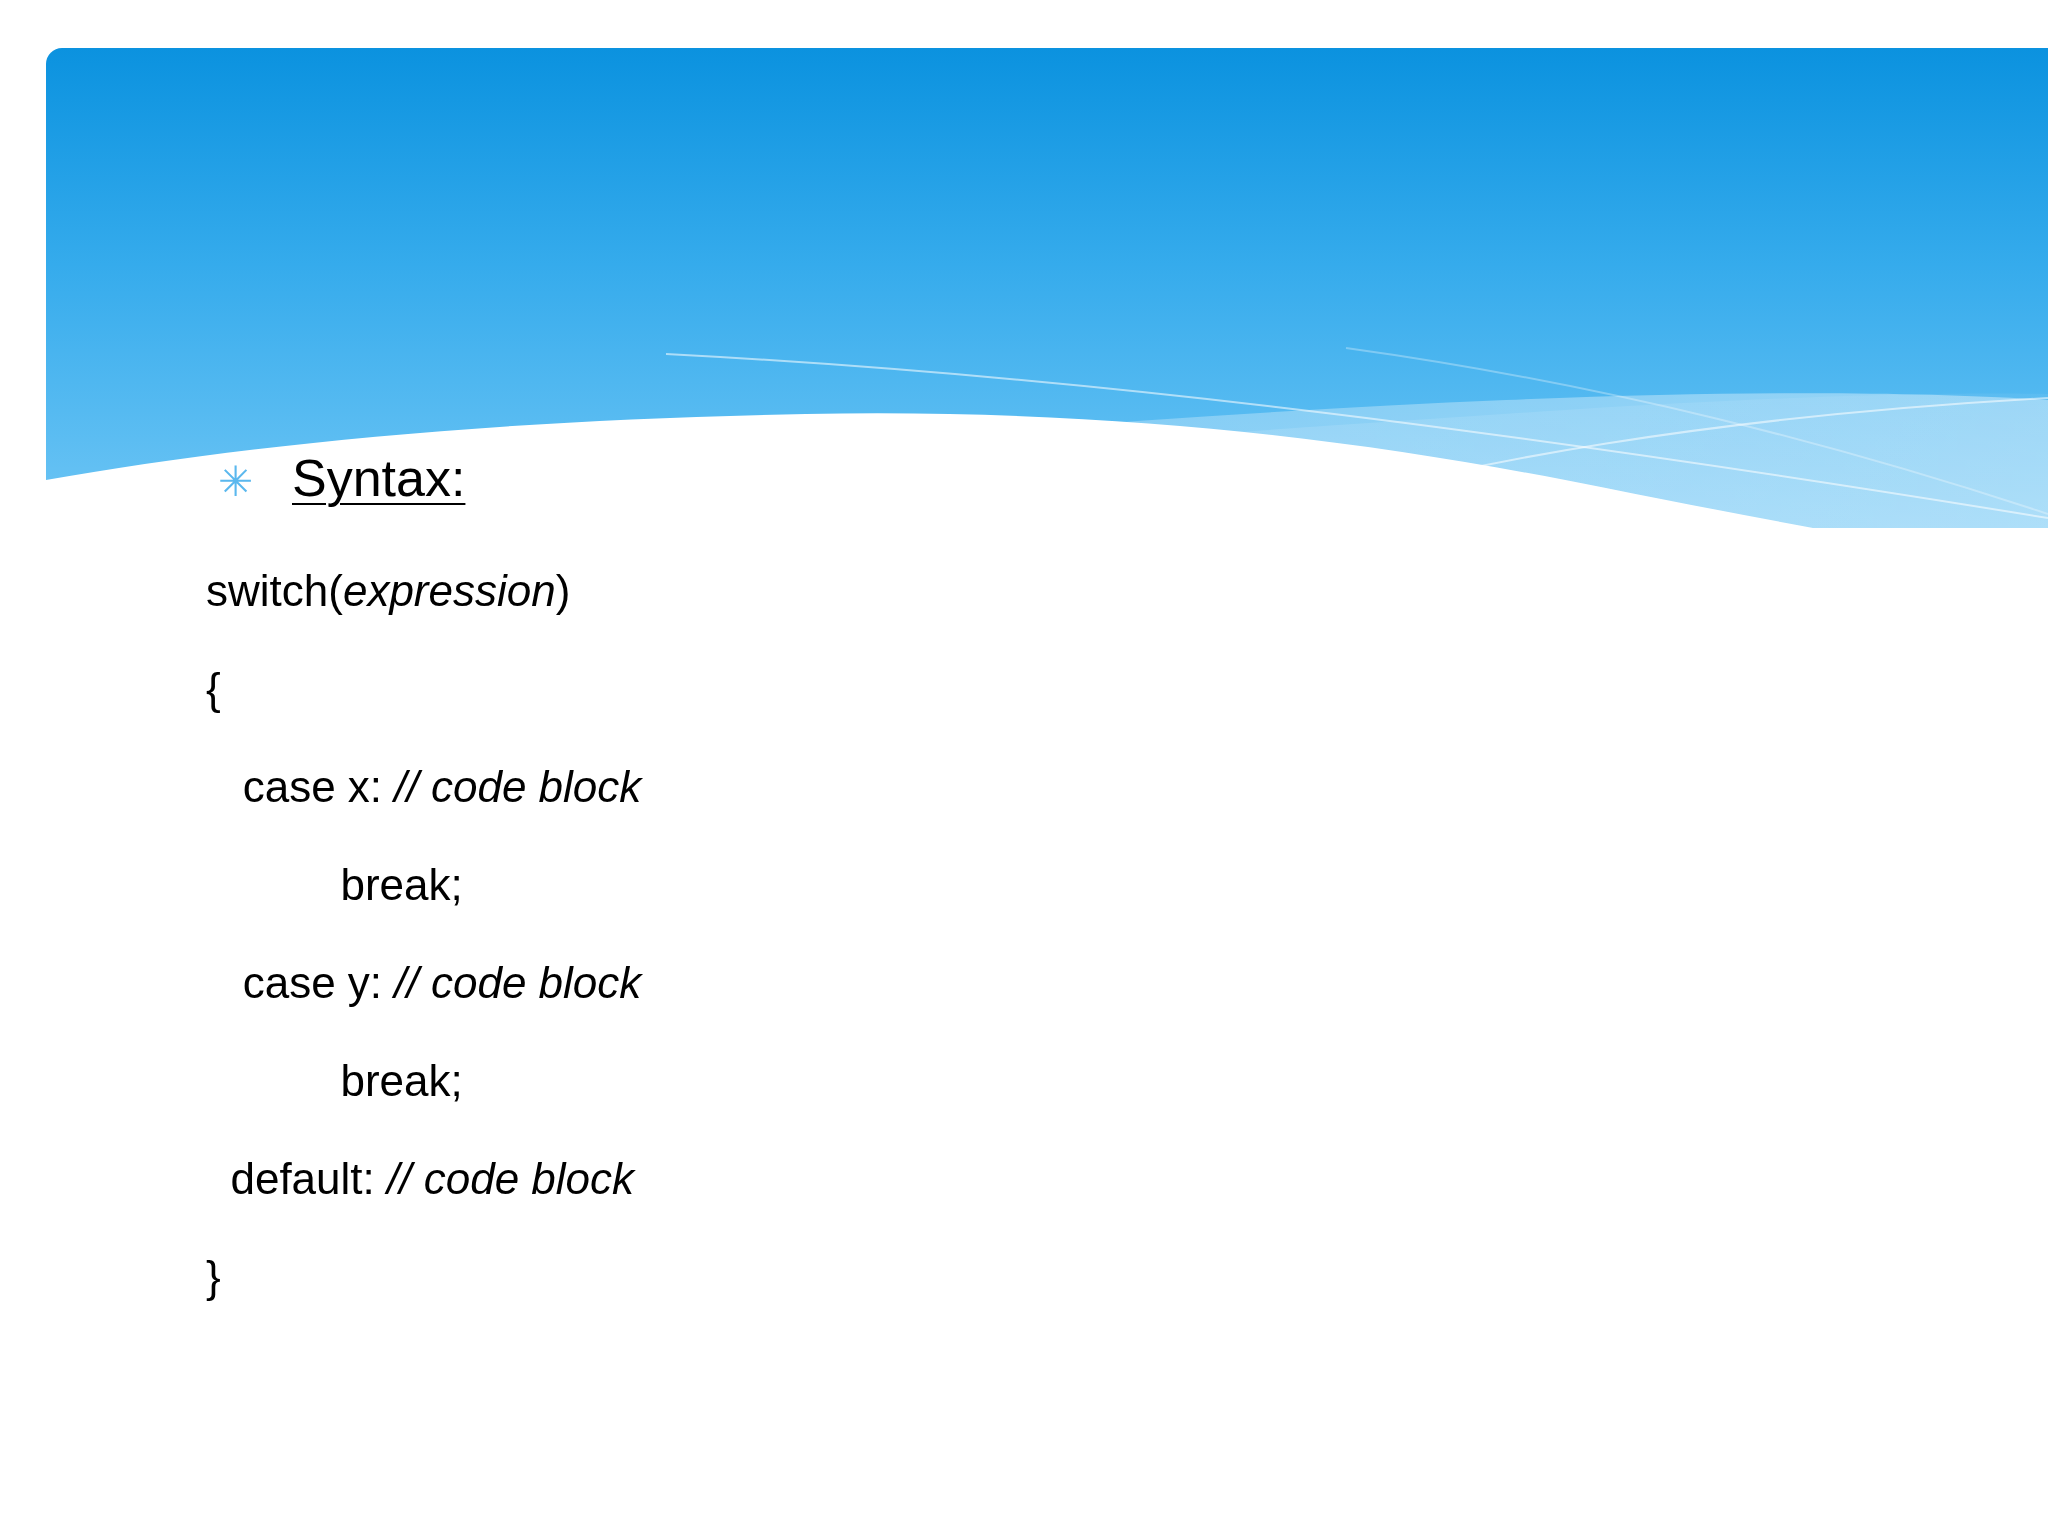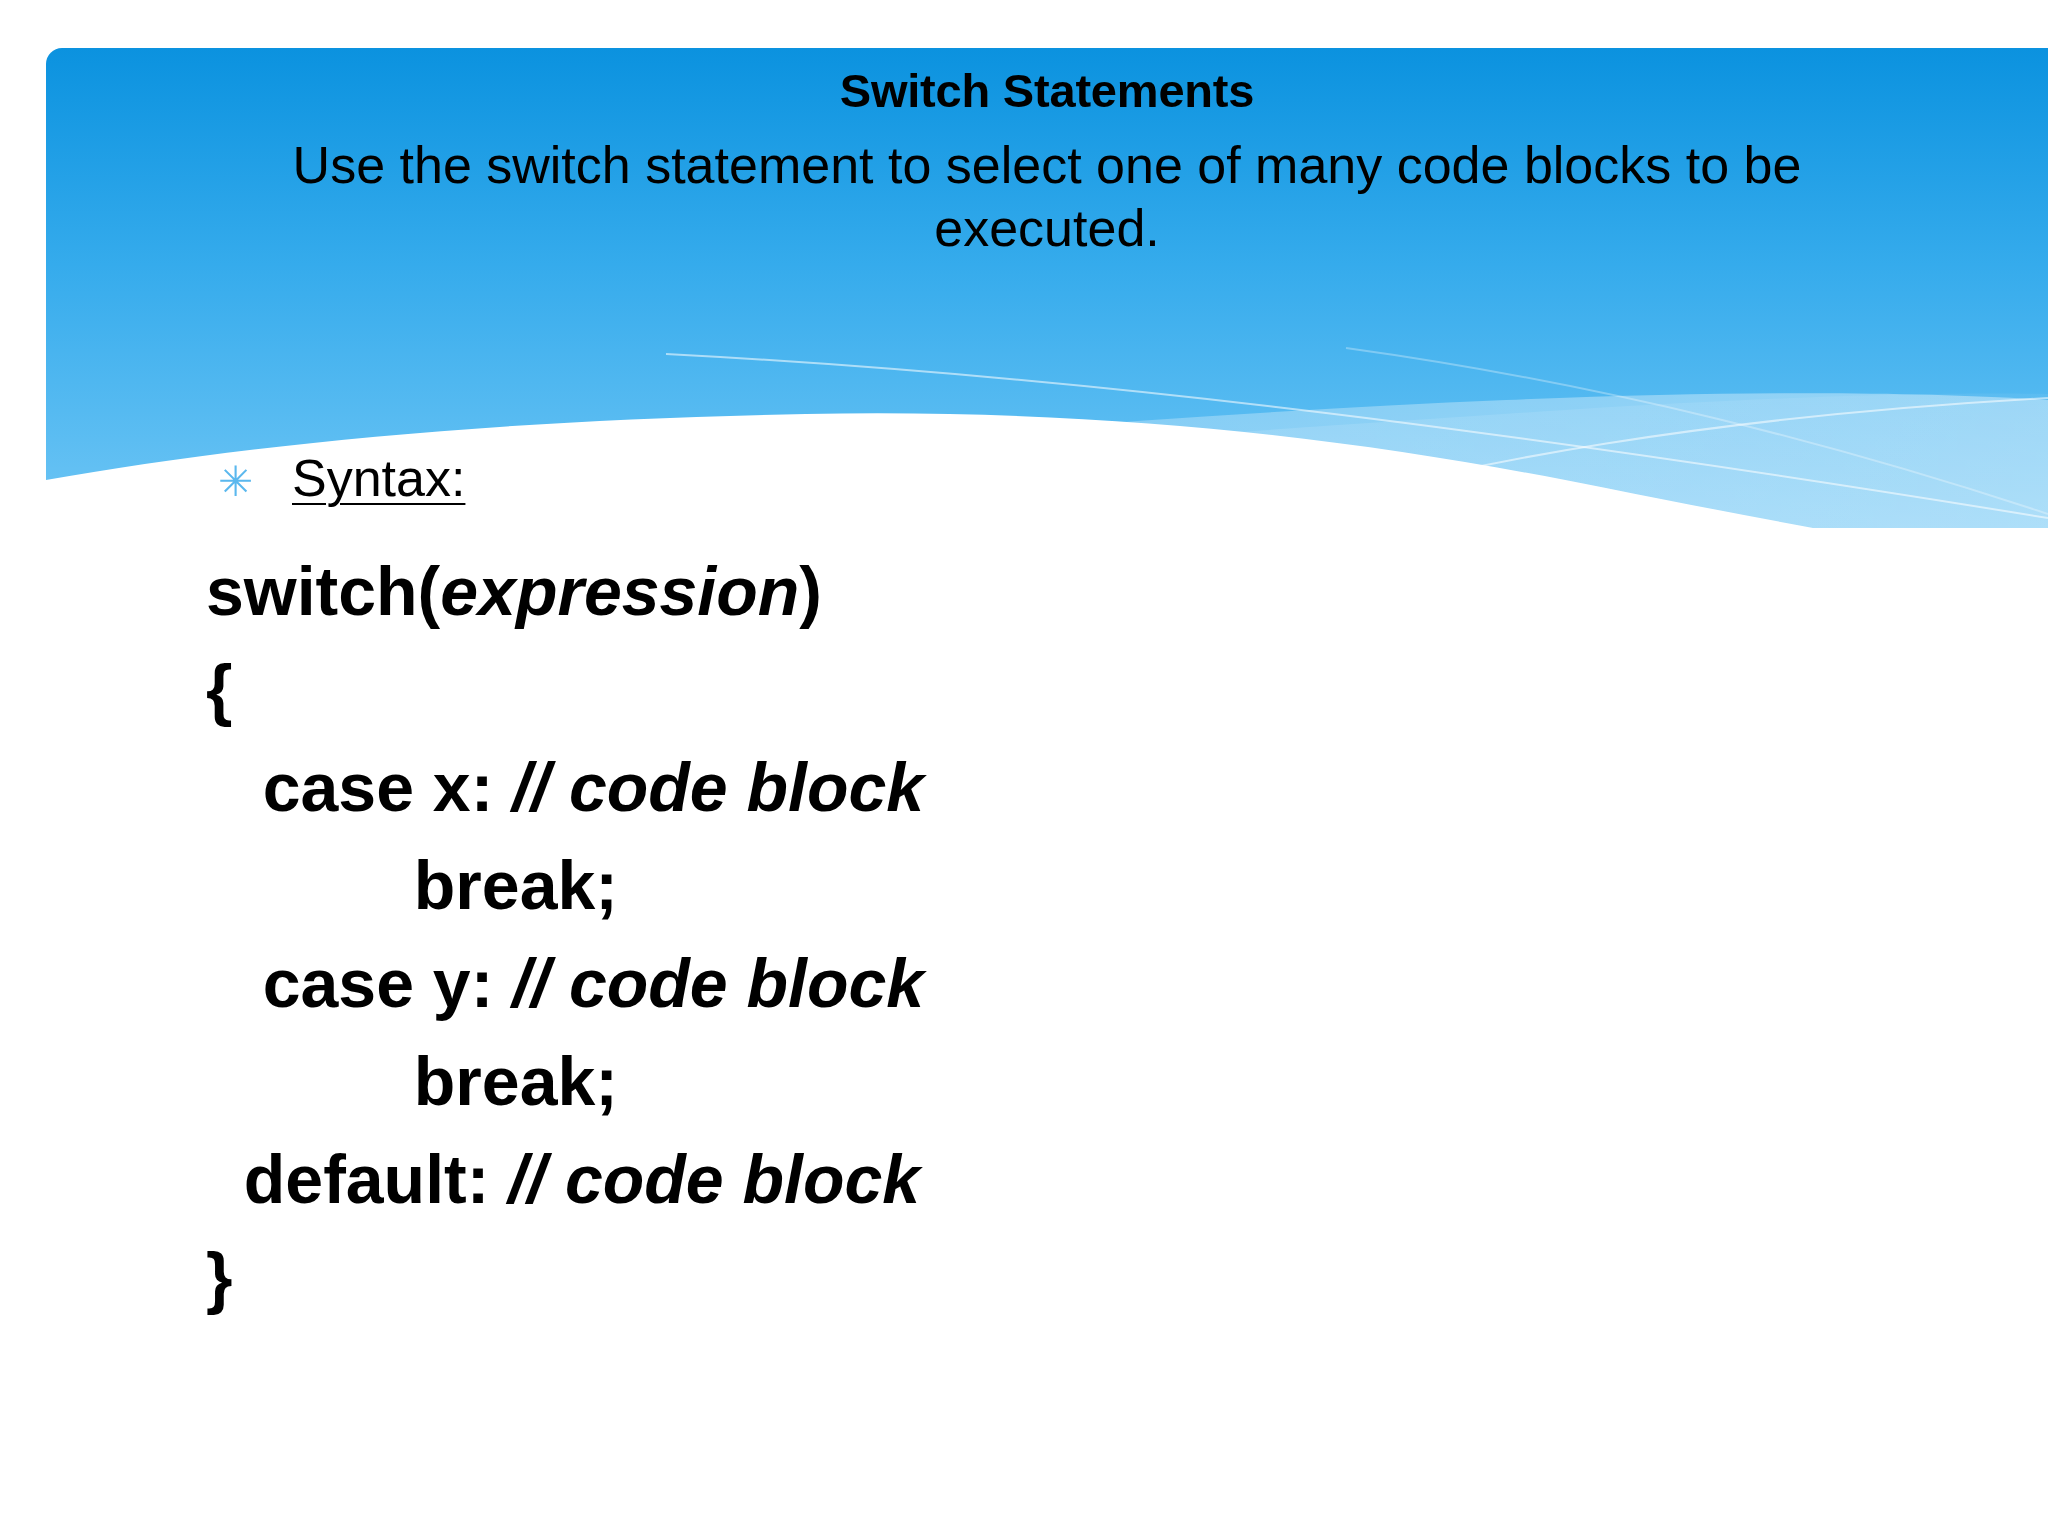--- a/index.html
+++ b/index.html
@@ -102,24 +102,23 @@
     text-underline-offset: 7px;
     text-decoration-thickness: 2px;
     margin-left: 30px;
   }
 
   #code-block {
     position: absolute;
     left: 206px;
     top: 112px;
     width: 1700px;
-    font-size: 68px;
+    font-size: 44px;
     line-height: 98px;
     white-space: pre;
-    font-weight: bold;
   }
   .code-line {
     white-space: pre;
   }
   .ital {
     font-style: italic;
   }
 </style>
 </head>
 <body>
@@ -153,24 +152,20 @@
 
       <path d="M620,306 C1000,326 1400,372 2002,470" fill="none" stroke="#ffffff" stroke-opacity="0.55" stroke-width="2"></path>
       <path d="M1180,480 C1420,410 1680,368 2002,350" fill="none" stroke="#ffffff" stroke-opacity="0.55" stroke-width="2"></path>
       <path d="M1300,300 C1560,336 1790,396 2002,466" fill="none" stroke="#ffffff" stroke-opacity="0.30" stroke-width="2"></path>
 
       <path d="M0,480 L0,432 C180,400 430,372 760,366 C1090,360 1340,396 1560,440 C1720,472 1870,500 2002,520 L2002,560 L0,560 Z" fill="#ffffff"></path>
       <path d="M0,438 C180,404 430,376 760,370 C1090,364 1340,400 1560,444" fill="none" stroke="#ffffff" stroke-opacity="0.85" stroke-width="2"></path>
     </svg>
   </div>
 
-  <div id="header-text">
-    <div id="slide-title">Switch Statements</div>
-    <div id="slide-subtitle">Use the switch statement to select one of many code blocks to be executed.</div>
-  </div>
 
   <div id="body-area">
 
     <div id="bullet-row">
       <span class="bullet-glyph">✳</span>
       <span id="syntax-label">Syntax:</span>
     </div>
 
     <div id="code-block"><div class="code-line"><span>switch(</span><span class="ital">expression</span><span>)</span></div><div class="code-line"><span>{</span></div><div class="code-line"><span>   </span><span>case x: </span><span class="ital">// code block</span></div><div class="code-line"><span>           </span><span>break;</span></div><div class="code-line"><span>   </span><span>case y: </span><span class="ital">// code block</span></div><div class="code-line"><span>           </span><span>break;</span></div><div class="code-line"><span>  </span><span>default: </span><span class="ital">// code block</span></div><div class="code-line"><span>}</span></div></div>
 

